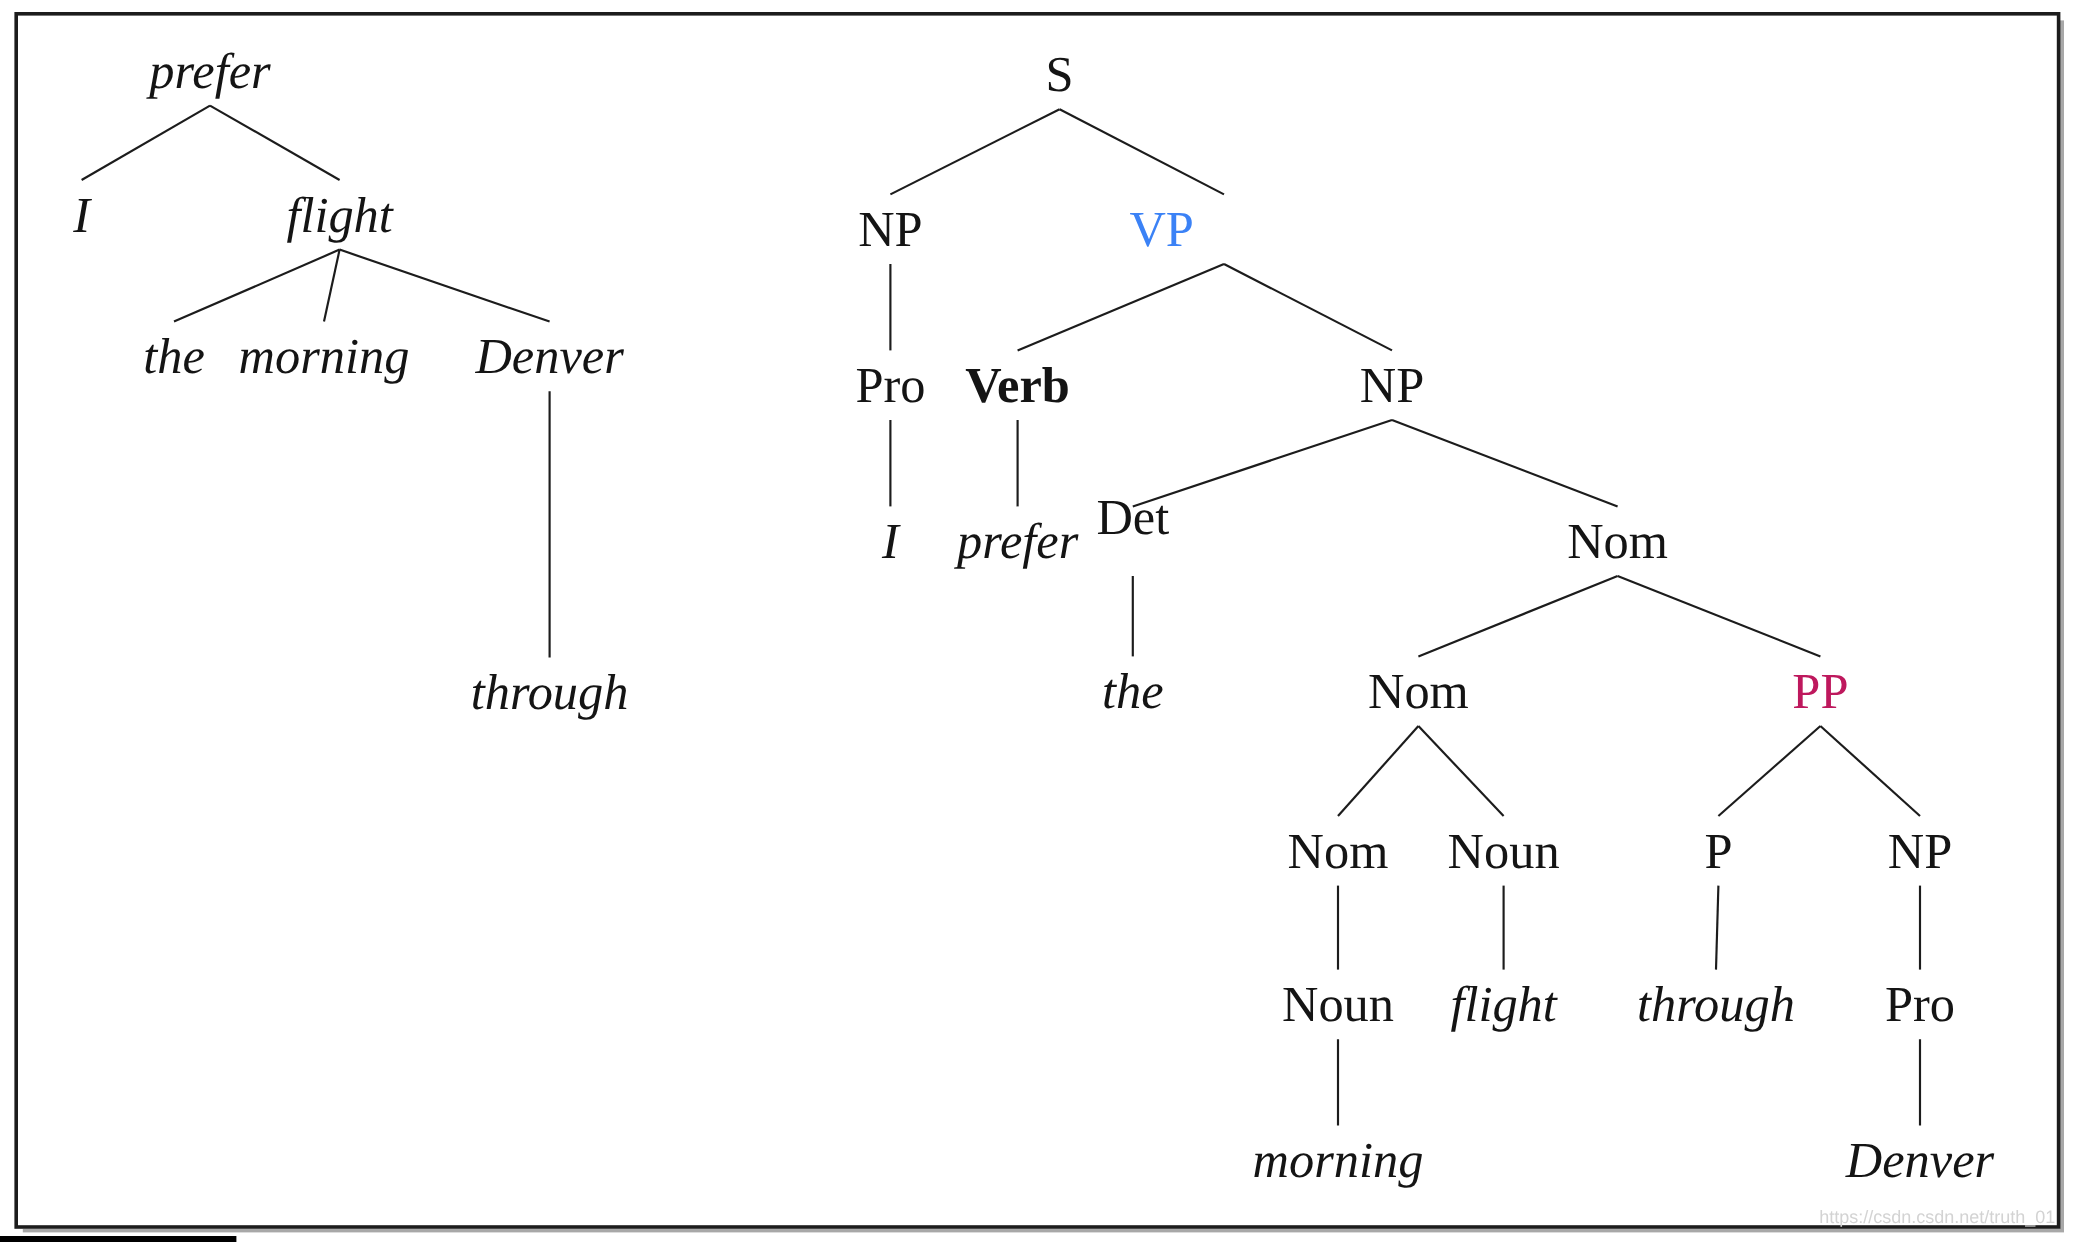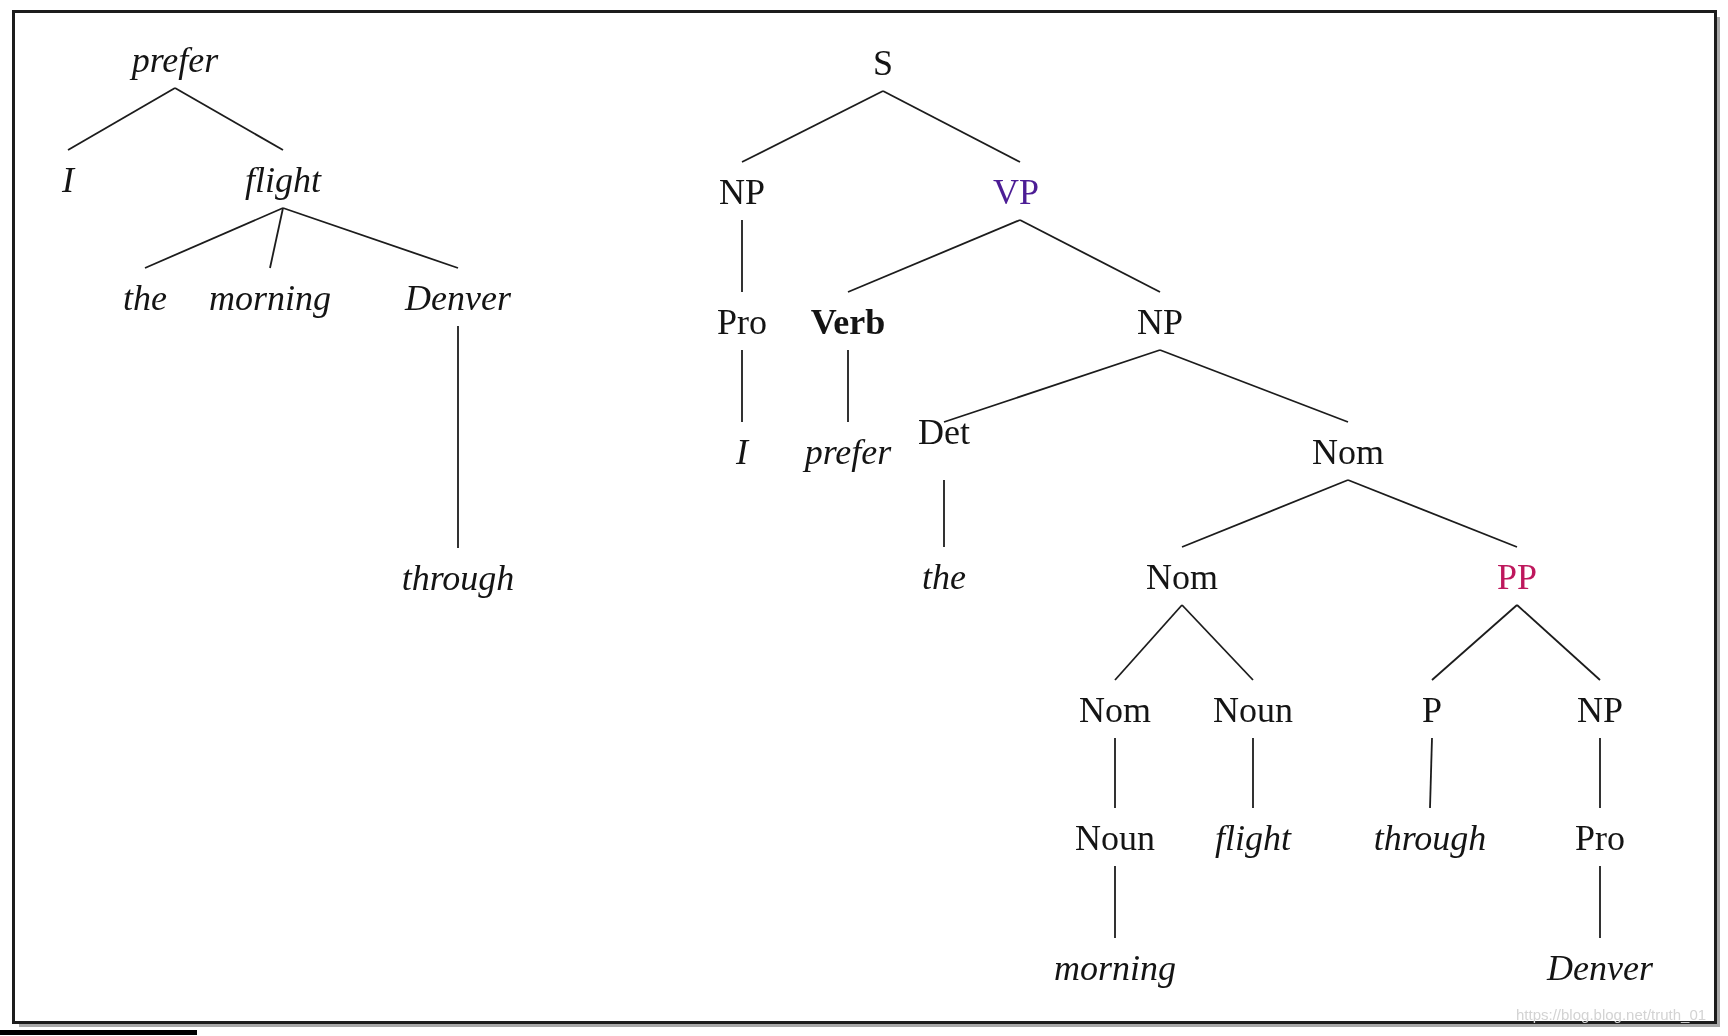--- a/index.html
+++ b/index.html
@@ -25,21 +25,21 @@
   svg.edges {
     position: absolute;
     left: 0;
     top: 0;
     width: 1728px;
     height: 1036px;
   }
   .node {
     position: absolute;
     transform: translate(-50%, -50%);
-    font-size: 36px;
+    font-size: 42px;
     line-height: 1;
     color: #141414;
     white-space: nowrap;
     letter-spacing: 0px;
   }
   .node.it { font-style: italic; }
   .watermark {
     position: absolute;
     left: 1516px;
     top: 1006px;
@@ -96,21 +96,21 @@
   <div id="nodes-layer">
       <div class="node it" style="left: 175px; top: 60px; color: rgb(20, 20, 20);">prefer</div>
       <div class="node it" style="left: 68px; top: 180px; color: rgb(20, 20, 20);">I</div>
       <div class="node it" style="left: 283px; top: 180px; color: rgb(20, 20, 20);">flight</div>
       <div class="node it" style="left: 145px; top: 298px; color: rgb(20, 20, 20);">the</div>
       <div class="node it" style="left: 270px; top: 298px; color: rgb(20, 20, 20);">morning</div>
       <div class="node it" style="left: 458px; top: 298px; color: rgb(20, 20, 20);">Denver</div>
       <div class="node it" style="left: 458px; top: 578px; color: rgb(20, 20, 20);">through</div>
       <div class="node" style="left: 883px; top: 63px; color: rgb(20, 20, 20);">S</div>
       <div class="node" style="left: 742px; top: 192px; color: rgb(20, 20, 20);">NP</div>
-      <div class="node" style="left: 1016px; top: 192px; color: #4c1d95;">VP</div>
+      <div class="node" style="left: 968px; top: 192px; color: #3b82f6;">VP</div>
       <div class="node" style="left: 742px; top: 322px; color: rgb(20, 20, 20);">Pro</div>
       <div class="node" style="left: 848px; top: 322px; color: rgb(20, 20, 20); font-weight: bold;">Verb</div>
       <div class="node" style="left: 1160px; top: 322px; color: rgb(20, 20, 20);">NP</div>
       <div class="node it" style="left: 742px; top: 452px; color: rgb(20, 20, 20);">I</div>
       <div class="node it" style="left: 848px; top: 452px; color: rgb(20, 20, 20);">prefer</div>
       <div class="node" style="left: 944px; top: 432px; color: rgb(20, 20, 20);">Det</div>
       <div class="node" style="left: 1348px; top: 452px; color: rgb(20, 20, 20);">Nom</div>
       <div class="node it" style="left: 944px; top: 577px; color: rgb(20, 20, 20);">the</div>
       <div class="node" style="left: 1182px; top: 577px; color: rgb(20, 20, 20);">Nom</div>
       <div class="node" style="left: 1517px; top: 577px; color: #be185d;">PP</div>
@@ -118,15 +118,15 @@
       <div class="node" style="left: 1253px; top: 710px; color: rgb(20, 20, 20);">Noun</div>
       <div class="node" style="left: 1432px; top: 710px; color: rgb(20, 20, 20);">P</div>
       <div class="node" style="left: 1600px; top: 710px; color: rgb(20, 20, 20);">NP</div>
       <div class="node" style="left: 1115px; top: 838px; color: rgb(20, 20, 20);">Noun</div>
       <div class="node it" style="left: 1253px; top: 838px; color: rgb(20, 20, 20);">flight</div>
       <div class="node it" style="left: 1430px; top: 838px; color: rgb(20, 20, 20);">through</div>
       <div class="node" style="left: 1600px; top: 838px; color: rgb(20, 20, 20);">Pro</div>
       <div class="node it" style="left: 1115px; top: 968px; color: rgb(20, 20, 20);">morning</div>
       <div class="node it" style="left: 1600px; top: 968px; color: rgb(20, 20, 20);">Denver</div>
     </div>
-  <div class="watermark">https://blog.blog.net/truth_01</div>
+  <div class="watermark">https://csdn.csdn.net/truth_01</div>
   <div class="bottom-bar"></div>
 </div>
 
 </body></html>

